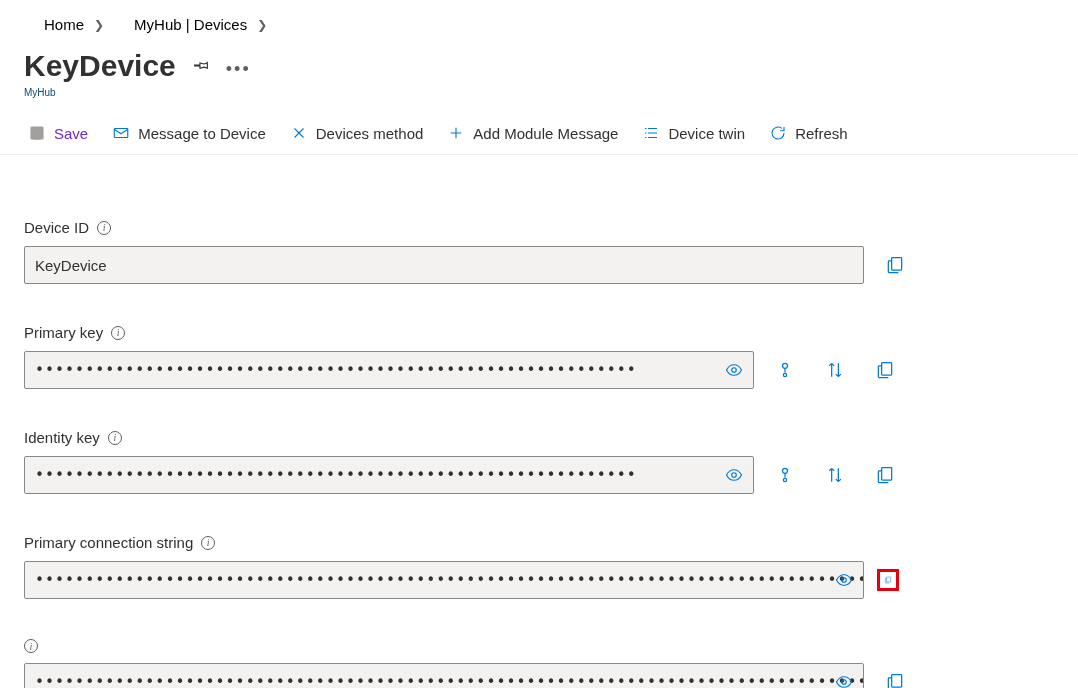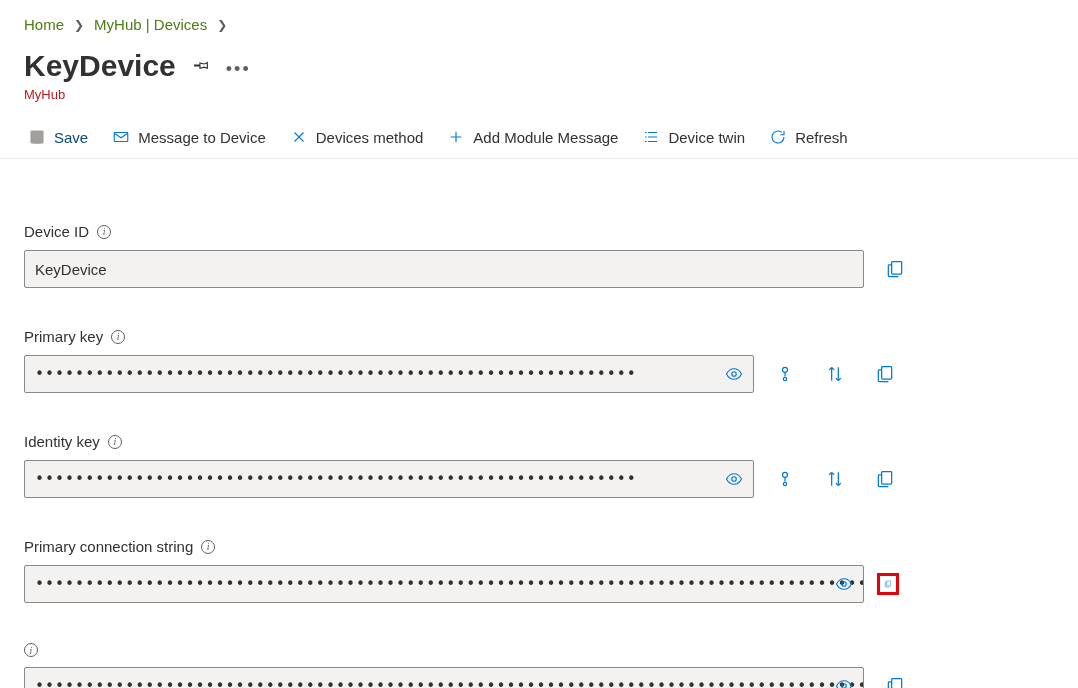--- a/index.html
+++ b/index.html
@@ -13,60 +13,61 @@
     width: 1078px;
   }
   .breadcrumb {
     display: flex;
     align-items: center;
     gap: 10px;
     padding: 16px 24px 8px 24px;
     font-size: 15px;
   }
   .breadcrumb a {
-    color: #4d7c0f;
+    color: #000000;
     text-decoration: none;
+    margin-left: 20px;
   }
   .breadcrumb .chev {
     color: #605e5c;
     font-size: 12px;
   }
   .title-row {
     display: flex;
     align-items: center;
     gap: 16px;
     padding: 8px 24px 0 24px;
   }
   .title-row h1 {
     font-size: 30px;
     font-weight: 600;
     margin: 0;
   }
   .pin-icon svg { width: 18px; height: 18px; }
   .more-icon { color: #605e5c; font-size: 18px; letter-spacing: 2px; margin-top: 6px; }
   .subtitle {
     padding: 4px 24px 16px 24px;
-    font-size: 13px;
-    color: #b91c1c;
+    font-size: 10px;
+    color: #0c4a6e;
   }
   .toolbar {
     display: flex;
     align-items: center;
     gap: 24px;
     padding: 10px 24px 12px 28px;
     border-bottom: 1px solid #edebe9;
   }
   .tb-item {
     display: flex;
     align-items: center;
     gap: 8px;
     font-size: 15px;
     cursor: pointer;
   }
-  .tb-item.disabled { color: #0c4a6e; cursor: default; }
+  .tb-item.disabled { color: #6d28d9; cursor: default; }
   .tb-item svg { width: 18px; height: 18px; }
   .tb-item.disabled svg { stroke: #a19f9d; fill: #a19f9d; }
   .tb-item:not(.disabled) svg { stroke: #0078d4; }
 
   .form-area { padding: 24px 24px 24px 24px; }
   .field-group { margin-bottom: 24px; margin-top: 40px; }
   .field-label {
     display: flex;
     align-items: center;
     gap: 8px;

